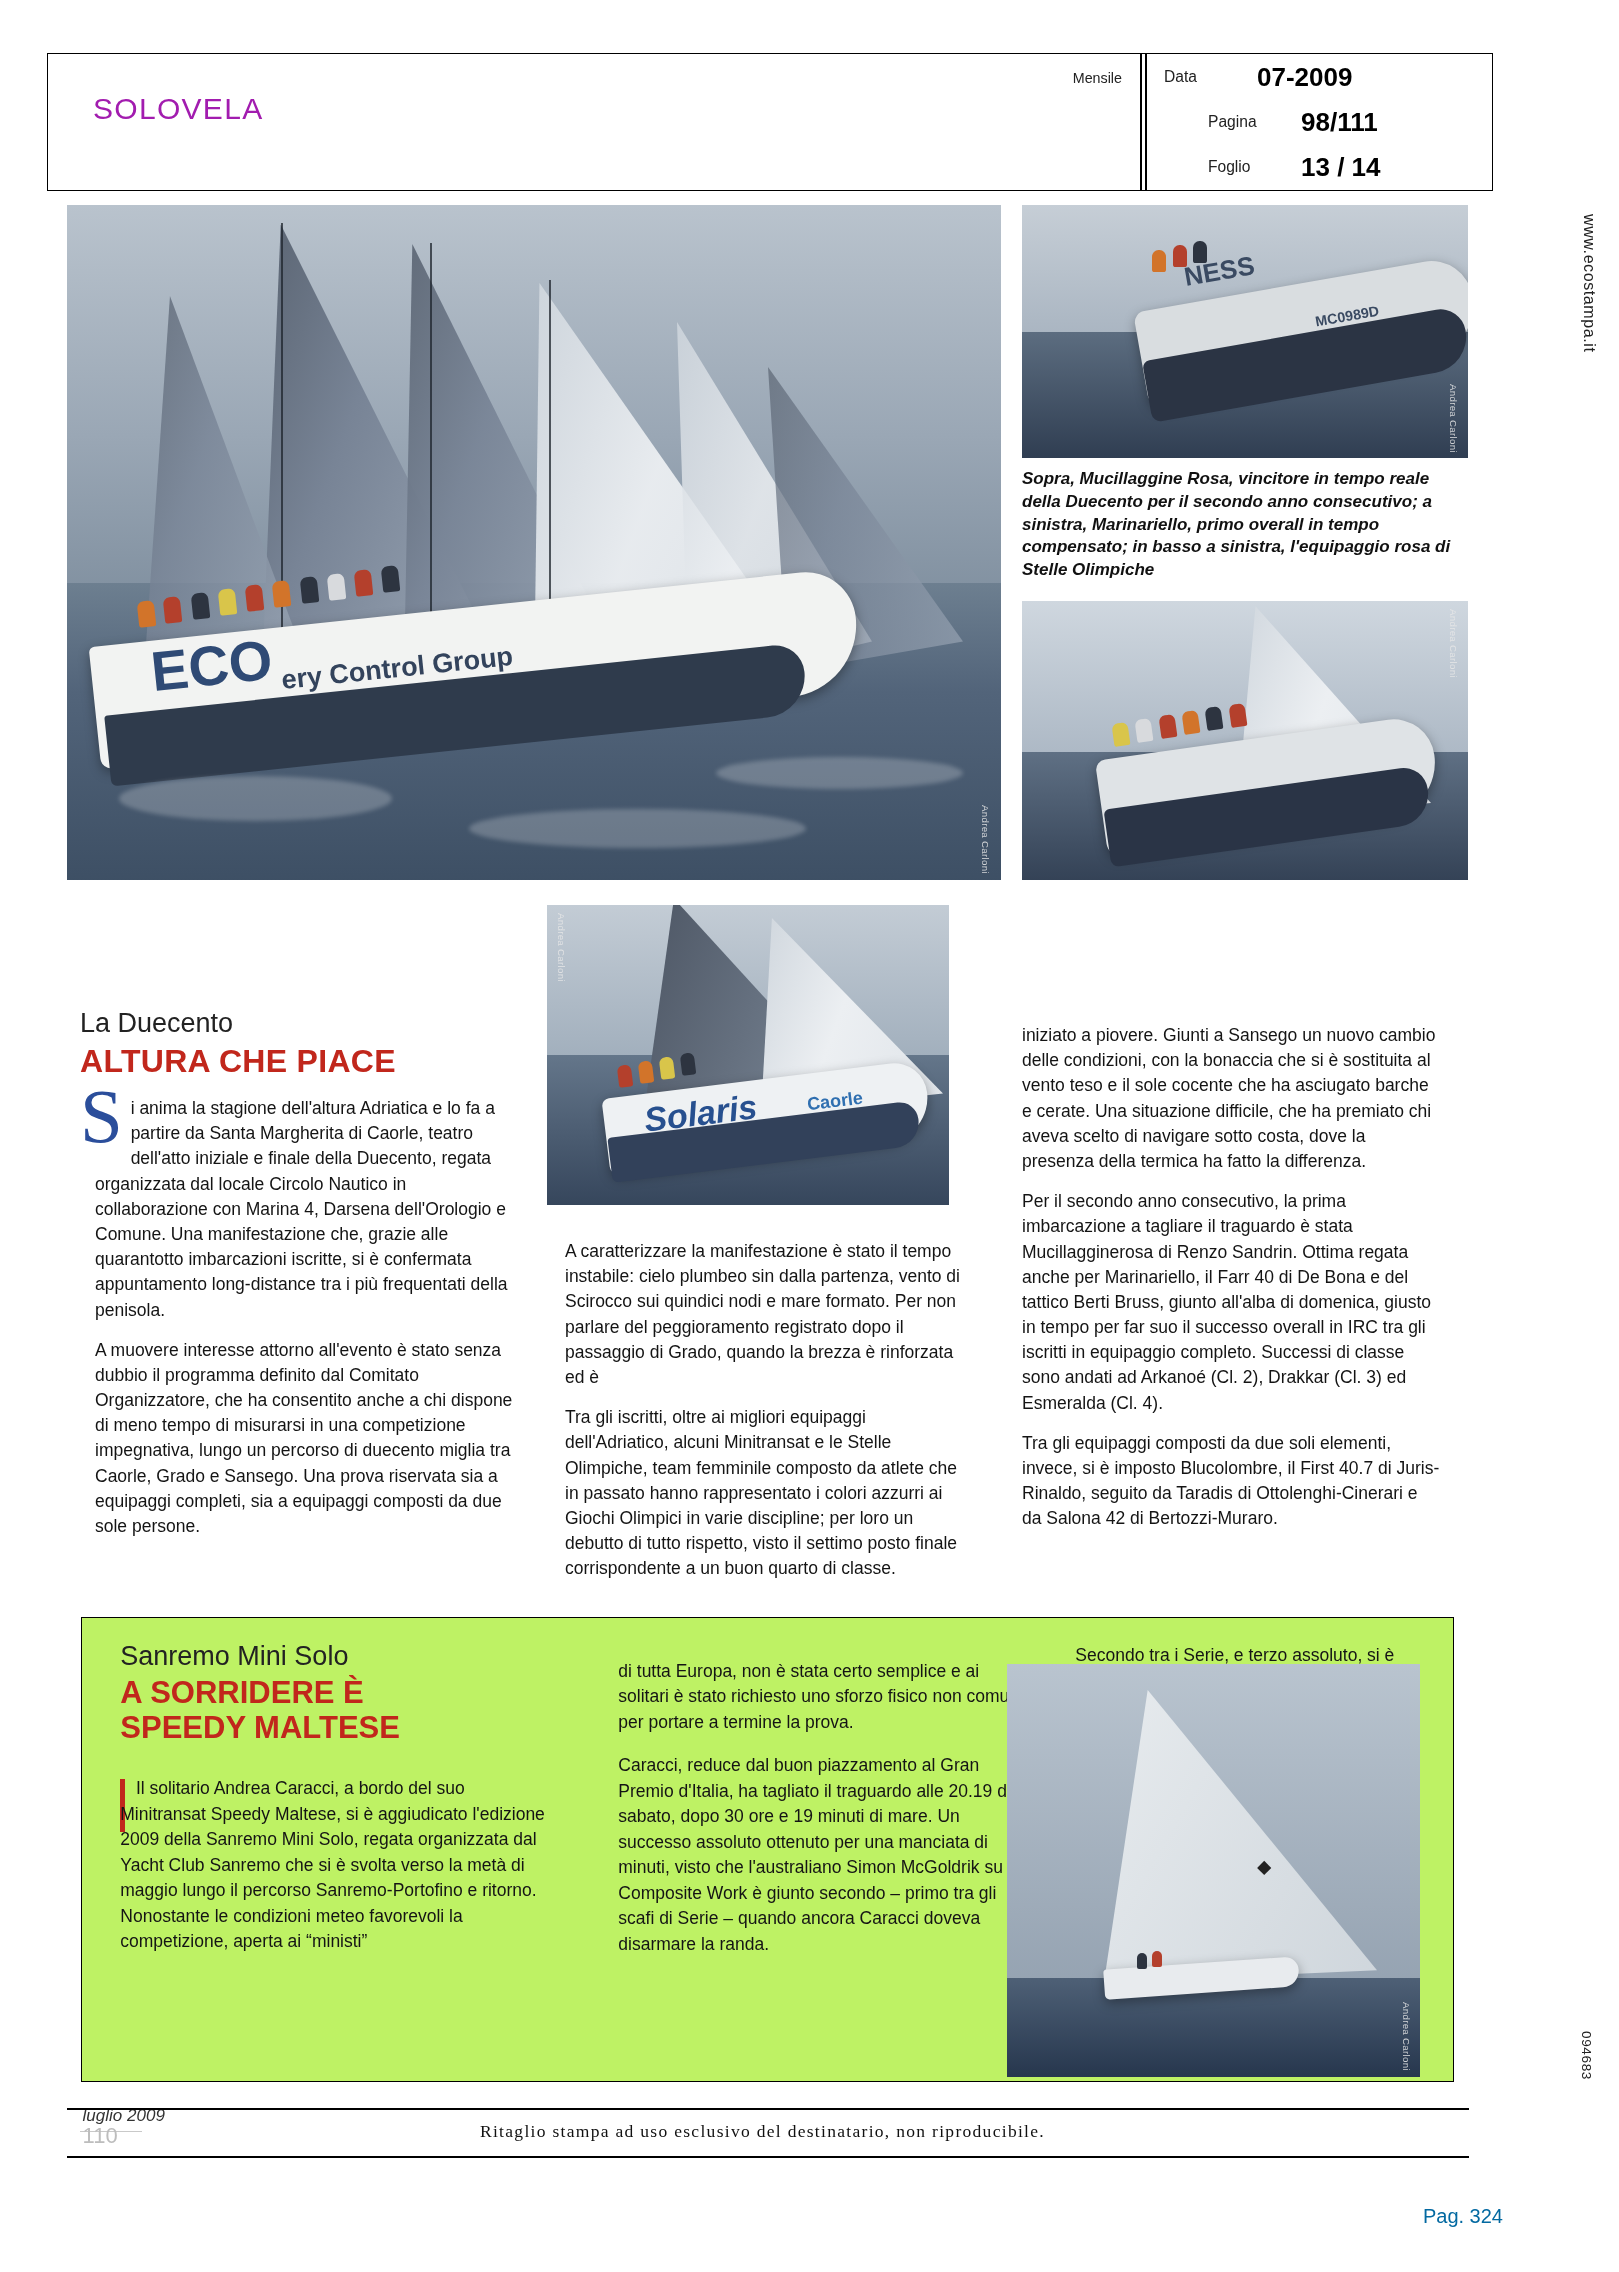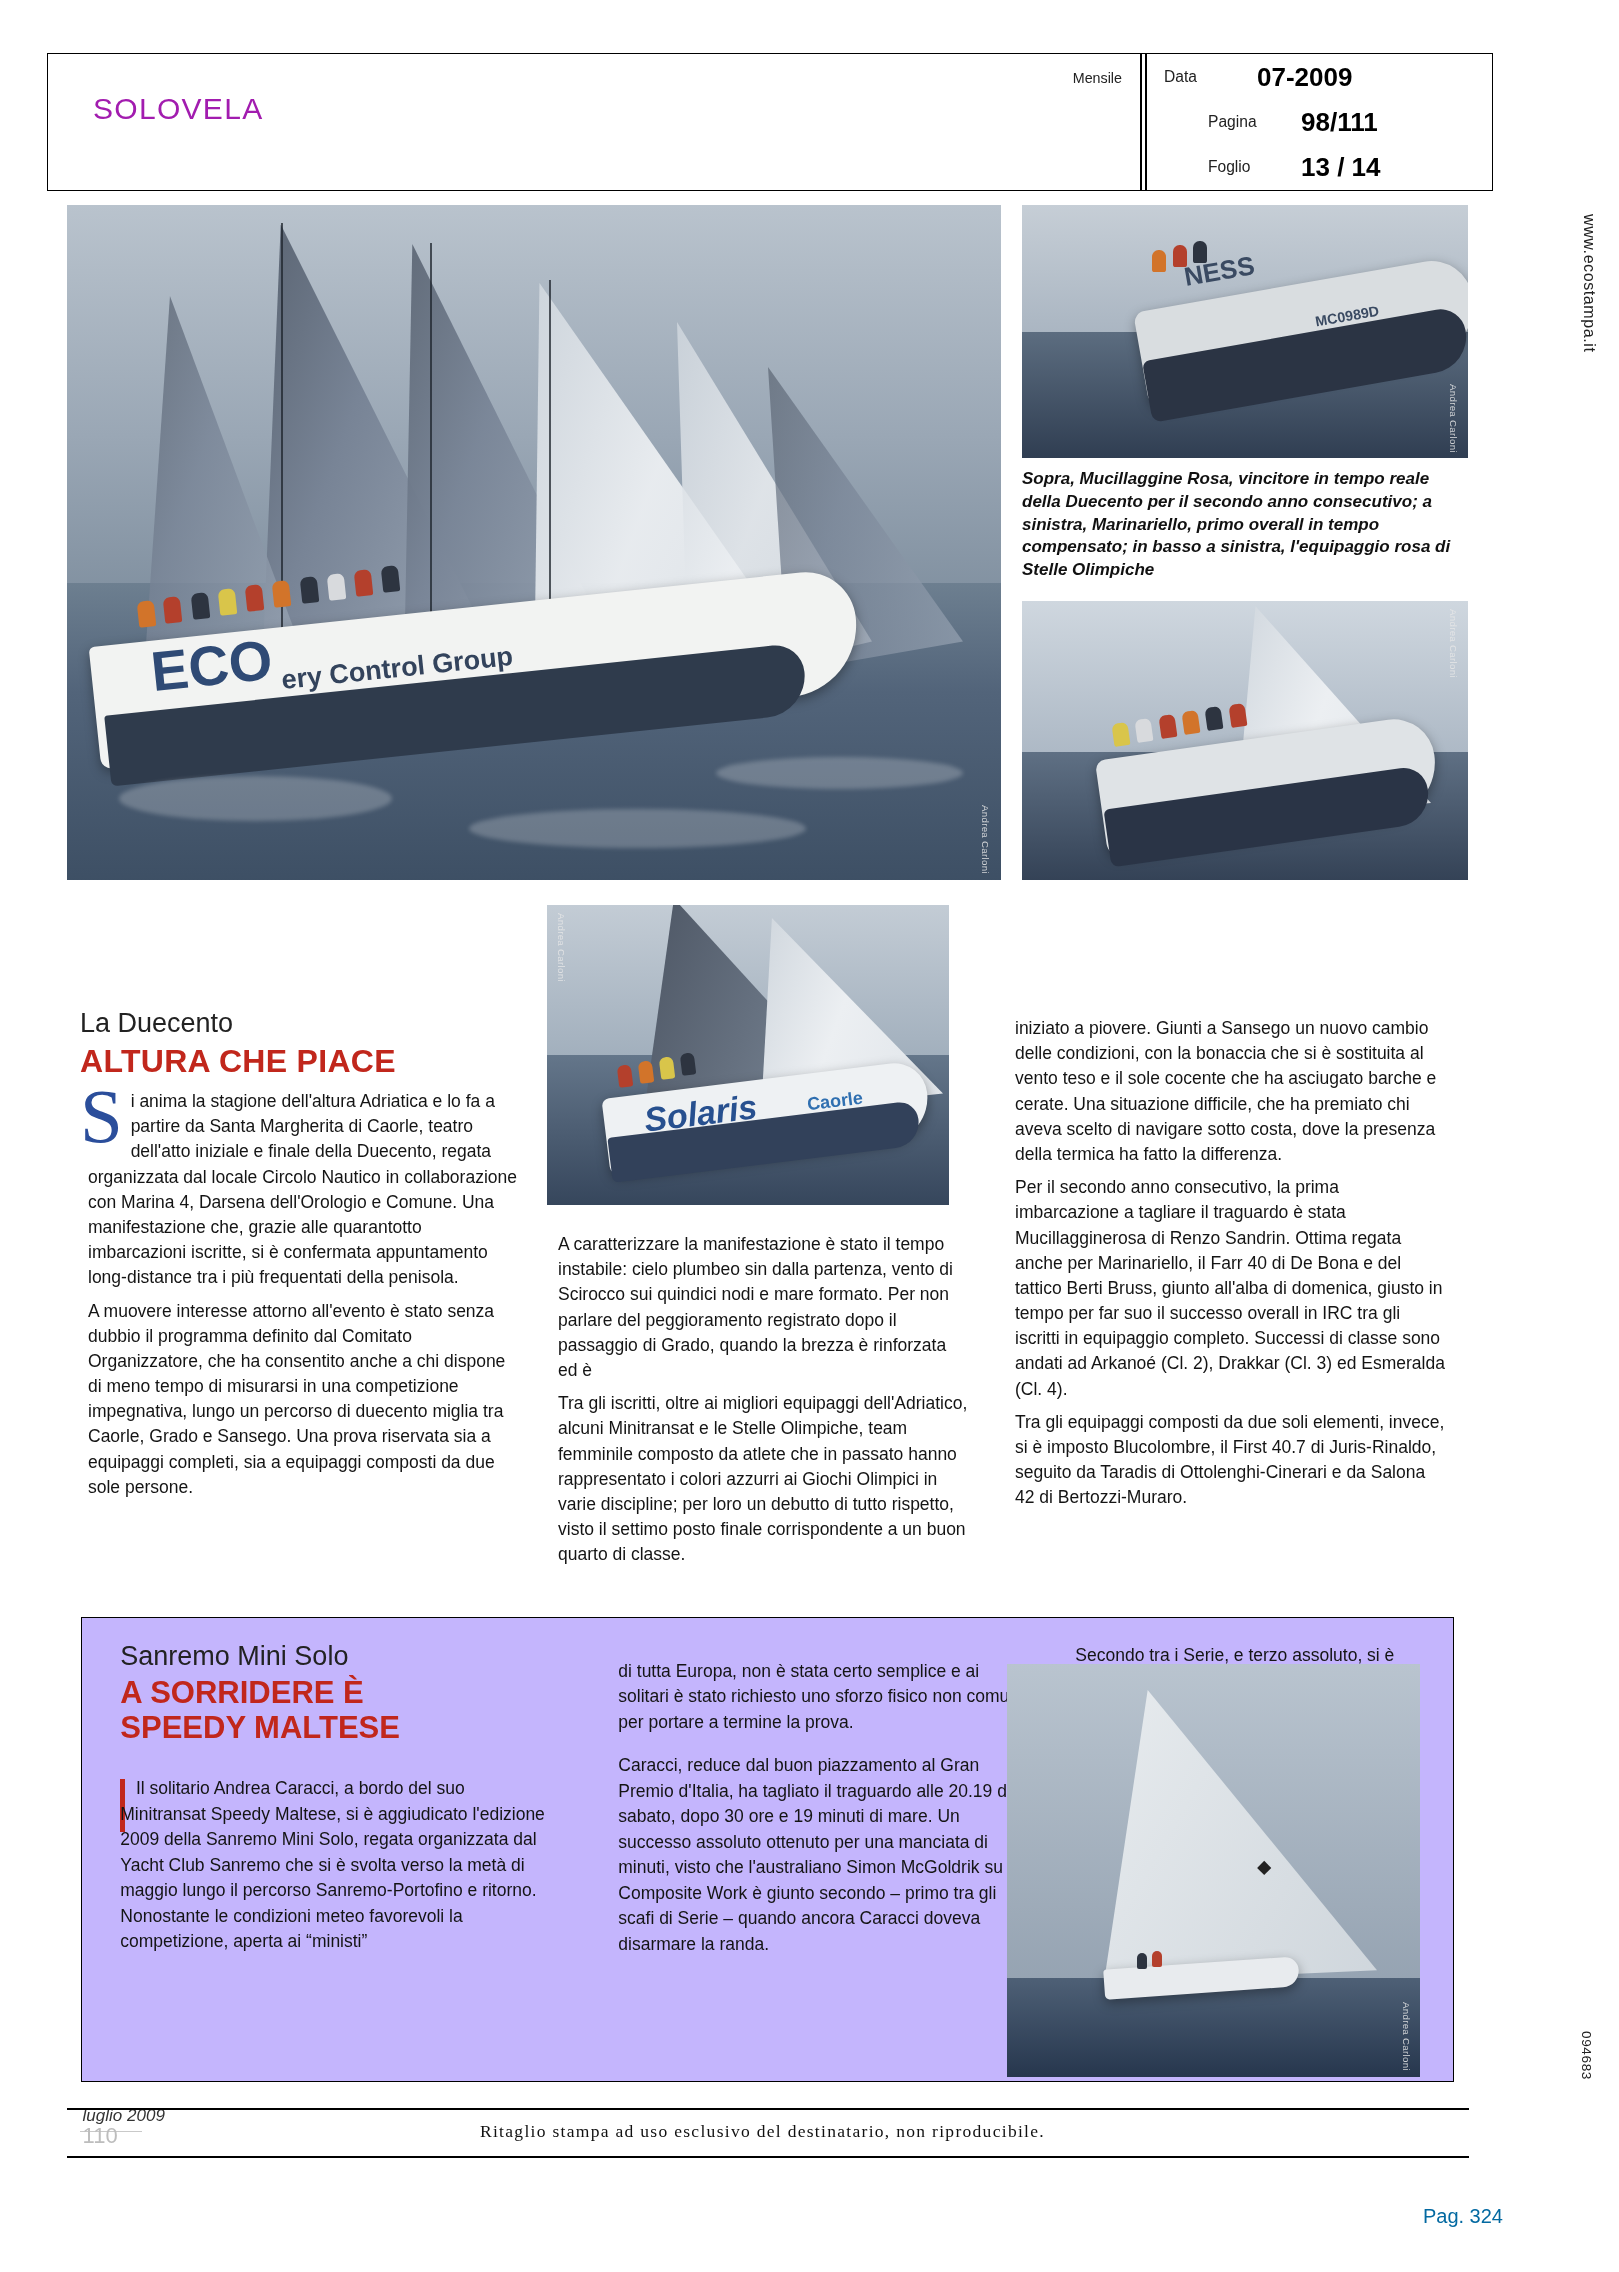--- a/index.html
+++ b/index.html
@@ -245,21 +245,21 @@
     font-family: "Liberation Sans", sans-serif;
   }
   .col {
     position: absolute;
     font-size: 17.5px;
     line-height: 1.44;
     color: #141414;
     text-align: left;
     font-family: "Liberation Sans", sans-serif;
   }
-  .col p { margin: 8px; }
+  .col p { margin: 15px; }
 
   #col1 { left: 13px; top: 876px; width: 448px; }
   #col1-head { position: absolute; left: 13px; top: 803px; width: 454px; }
   .dropcap {
     float: left;
     font-size: 77px;
     line-height: .82;
     font-weight: normal;
     color: #2b4e9b;
     padding: 3.9px 7.8px 0 0;
@@ -270,21 +270,21 @@
 
   
   .box2 {
     position: absolute;
     left: 14.3px;
     top: 1412px;
     width: 1373px;
     height: 465px;
     border: 1.9px solid #000;
     box-sizing: border-box;
-    background: #c4b5fd;
+    background: #bef264;
   }
   #b-kicker {
     position: absolute;
     left: 38px; top: 23.4px;
     font-size: 27px;
     color: #222;
   }
   #b-headline {
     position: absolute;
     left: 38px; top: 58px;

